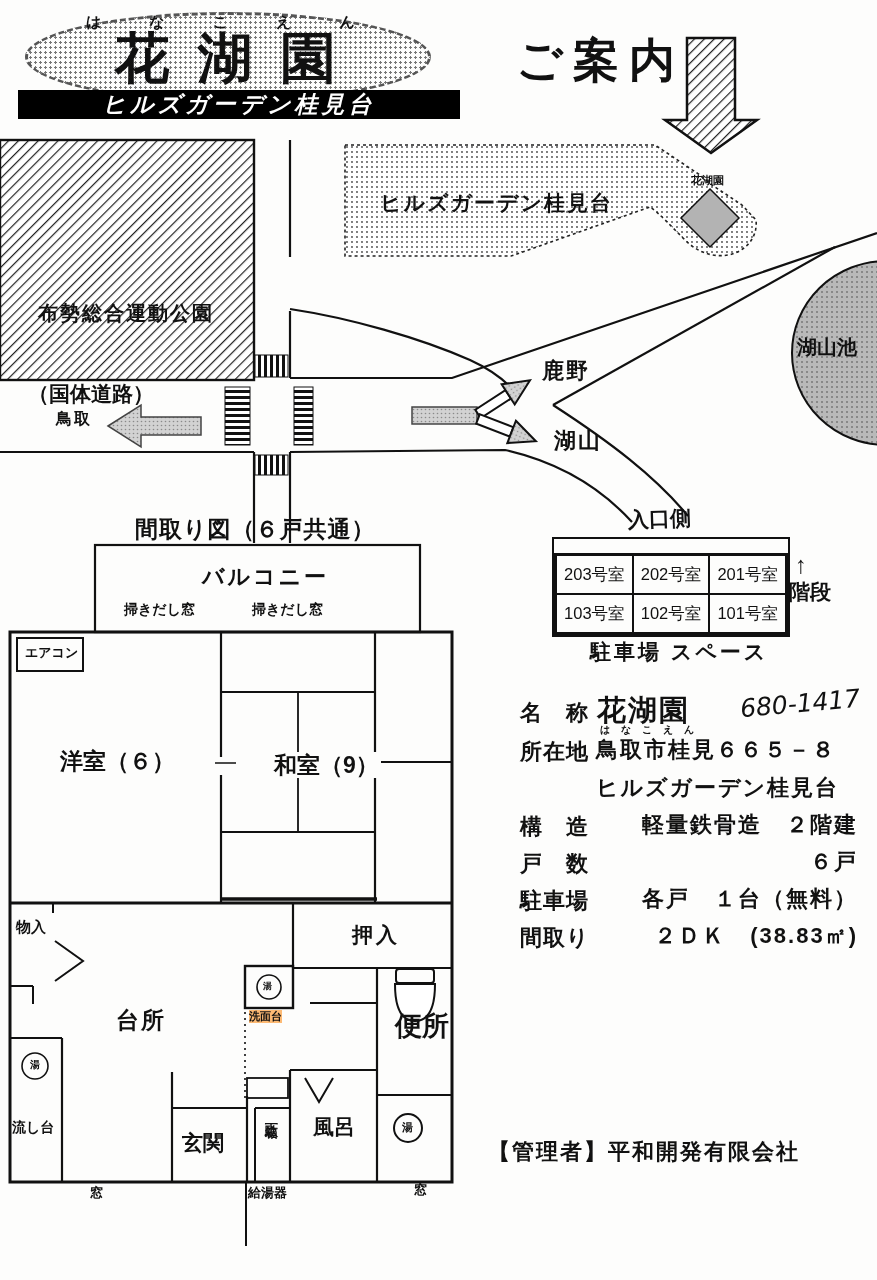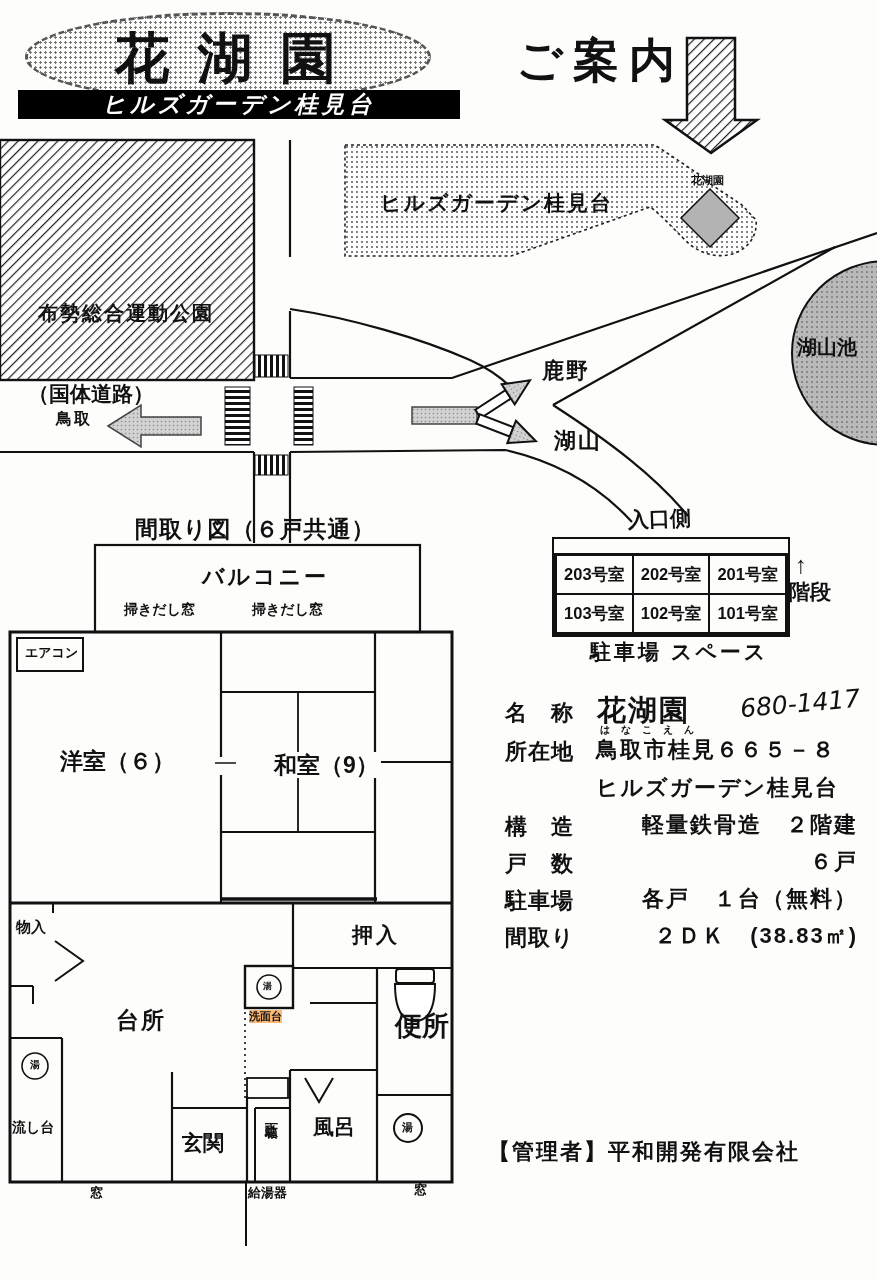--- a/index.html
+++ b/index.html
@@ -15,23 +15,23 @@
   #title-furigana{left:86px;top:13px;font-size:15px;letter-spacing:48px;}
   #title-kanji{left:25px;top:27px;width:400px;text-align:center;font-size:55px;font-weight:900;letter-spacing:28px;text-indent:28px;}
   #title-banner{position:absolute;left:18px;top:90px;width:442px;height:29px;background:#000;color:#fff;
      font-weight:bold;font-style:italic;font-size:23px;letter-spacing:4px;text-align:center;line-height:29px;}
   #guide{left:516px;top:34px;font-size:46px;letter-spacing:10px;font-weight:900;}
   
   #parking{position:absolute;left:552px;top:537px;width:234px;border:2.5px solid #111;}
   #parking .strip{height:14px;}
   #parking .grid{display:grid;grid-template-columns:1fr 1fr 1fr;border:2px solid #111;}
   #parking .cell{border:1.5px solid #111;height:37px;display:flex;align-items:center;justify-content:center;
-     font-size:16.5px;font-weight:bold;}
+     font-size:16.5px;font-weight:normal;}
   
-  .det-label{position:absolute;left:505px;font-size:22px;font-weight:bold;letter-spacing:1px;}
+  .det-label{position:absolute;left:520px;font-size:22px;font-weight:bold;letter-spacing:1px;}
   .det-val-l{position:absolute;left:596px;font-size:22px;font-weight:bold;letter-spacing:2px;}
   .det-val-r{position:absolute;left:596px;width:262px;text-align:right;font-size:22px;font-weight:bold;letter-spacing:2px;}
   #name-hand{left:740px;top:690px;font-size:25px;font-weight:normal;font-style:italic;
      font-family:"DejaVu Sans",sans-serif;transform:rotate(-5deg);}
 </style>
 </head>
 <body>
 
 <div id="page">
 
@@ -161,20 +161,21 @@
       <line x1="62" y1="1038" x2="62" y2="1182" stroke-width="2.2"></line>
       <circle cx="35" cy="1066" r="13" stroke-width="1.6"></circle>
 
       <circle cx="408" cy="1128" r="14" stroke-width="2"></circle>
 
       <line x1="246" y1="1182" x2="246" y2="1246" stroke-width="2"></line>
     </g>
   </svg>
 
   <div id="title-ellipse"></div>
+  <div class="lbl" id="title-furigana">はなこえん</div>
   <div class="lbl" id="title-kanji">花湖園</div>
   <div id="title-banner">ヒルズガーデン桂見台</div>
   <div class="lbl" id="guide">ご案内</div>
 
   <div class="lbl" style="left:38px;top:302px;font-size:20px;letter-spacing:2px;">布勢総合運動公園</div>
   <div class="lbl" style="left:380px;top:191px;font-size:21px;letter-spacing:2px;">ヒルズガーデン桂見台</div>
   <div class="lbl" style="left:691px;top:174px;font-size:11px;">花湖園</div>
   <div class="lbl" style="left:28px;top:382px;font-size:21px;">（国体道路）</div>
   <div class="lbl" style="left:56px;top:410px;font-size:16px;letter-spacing:2px;">鳥取</div>
   <div class="lbl" style="left:542px;top:358px;font-size:22px;letter-spacing:2px;">鹿野</div>

